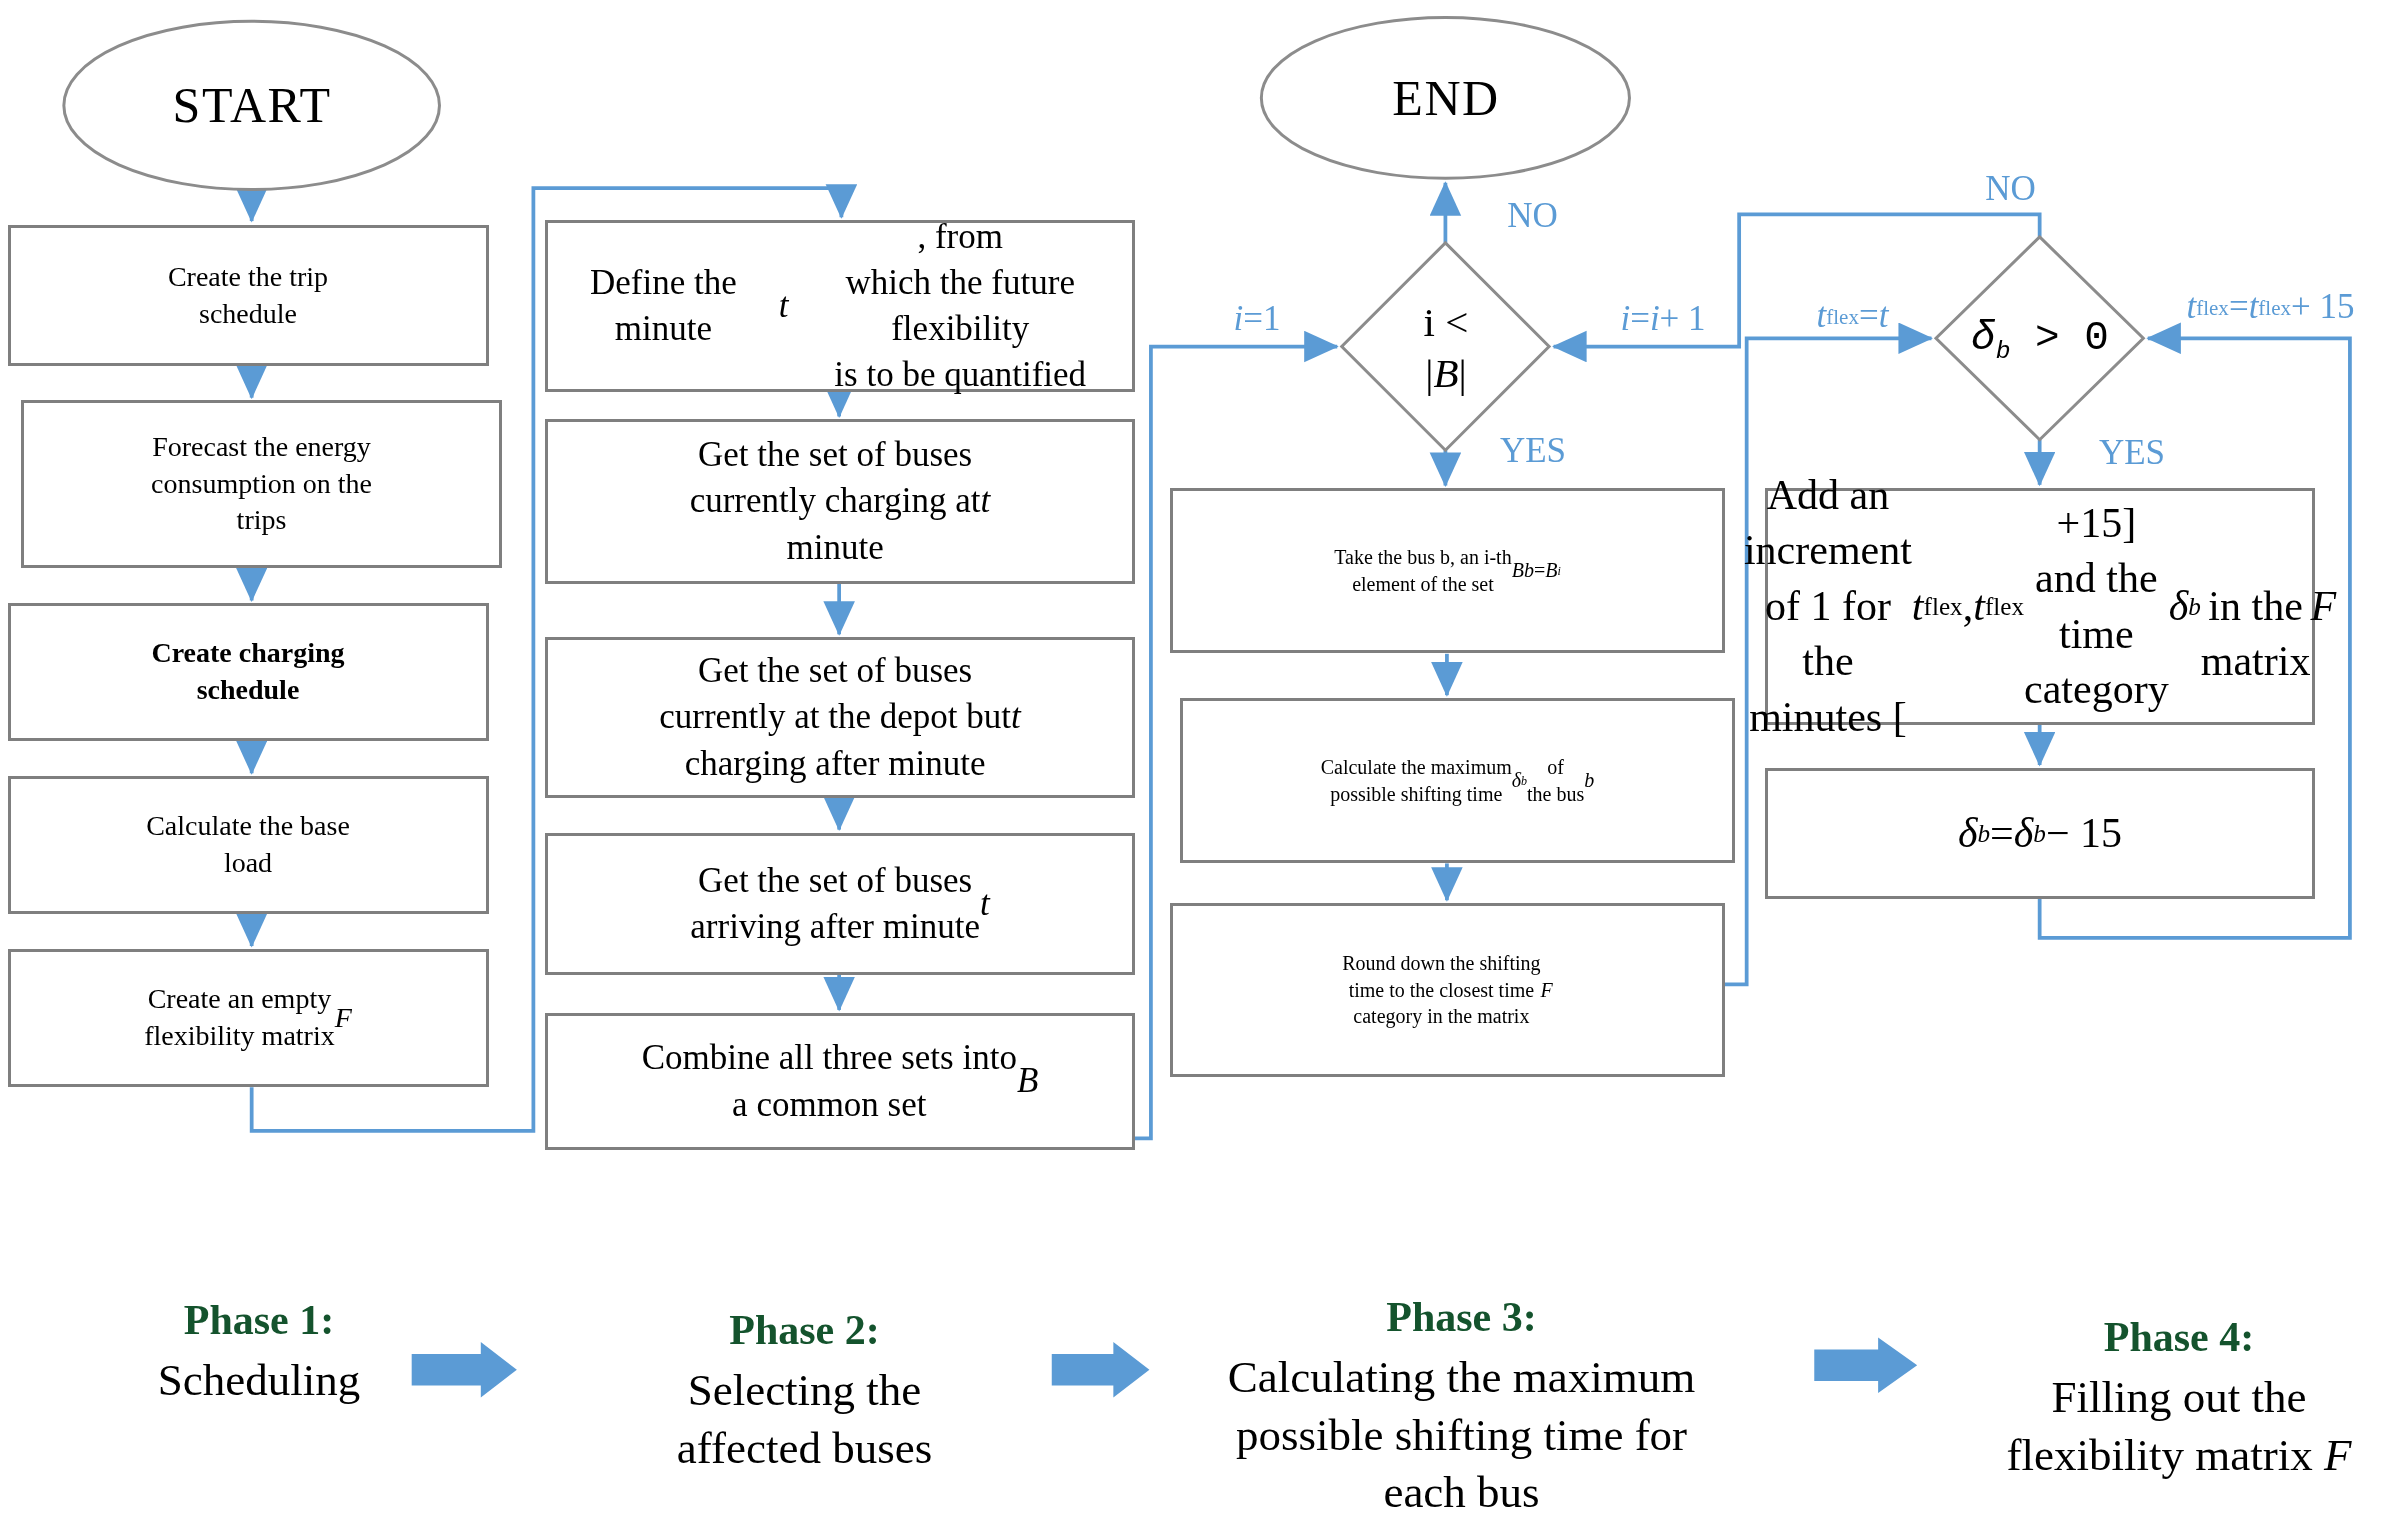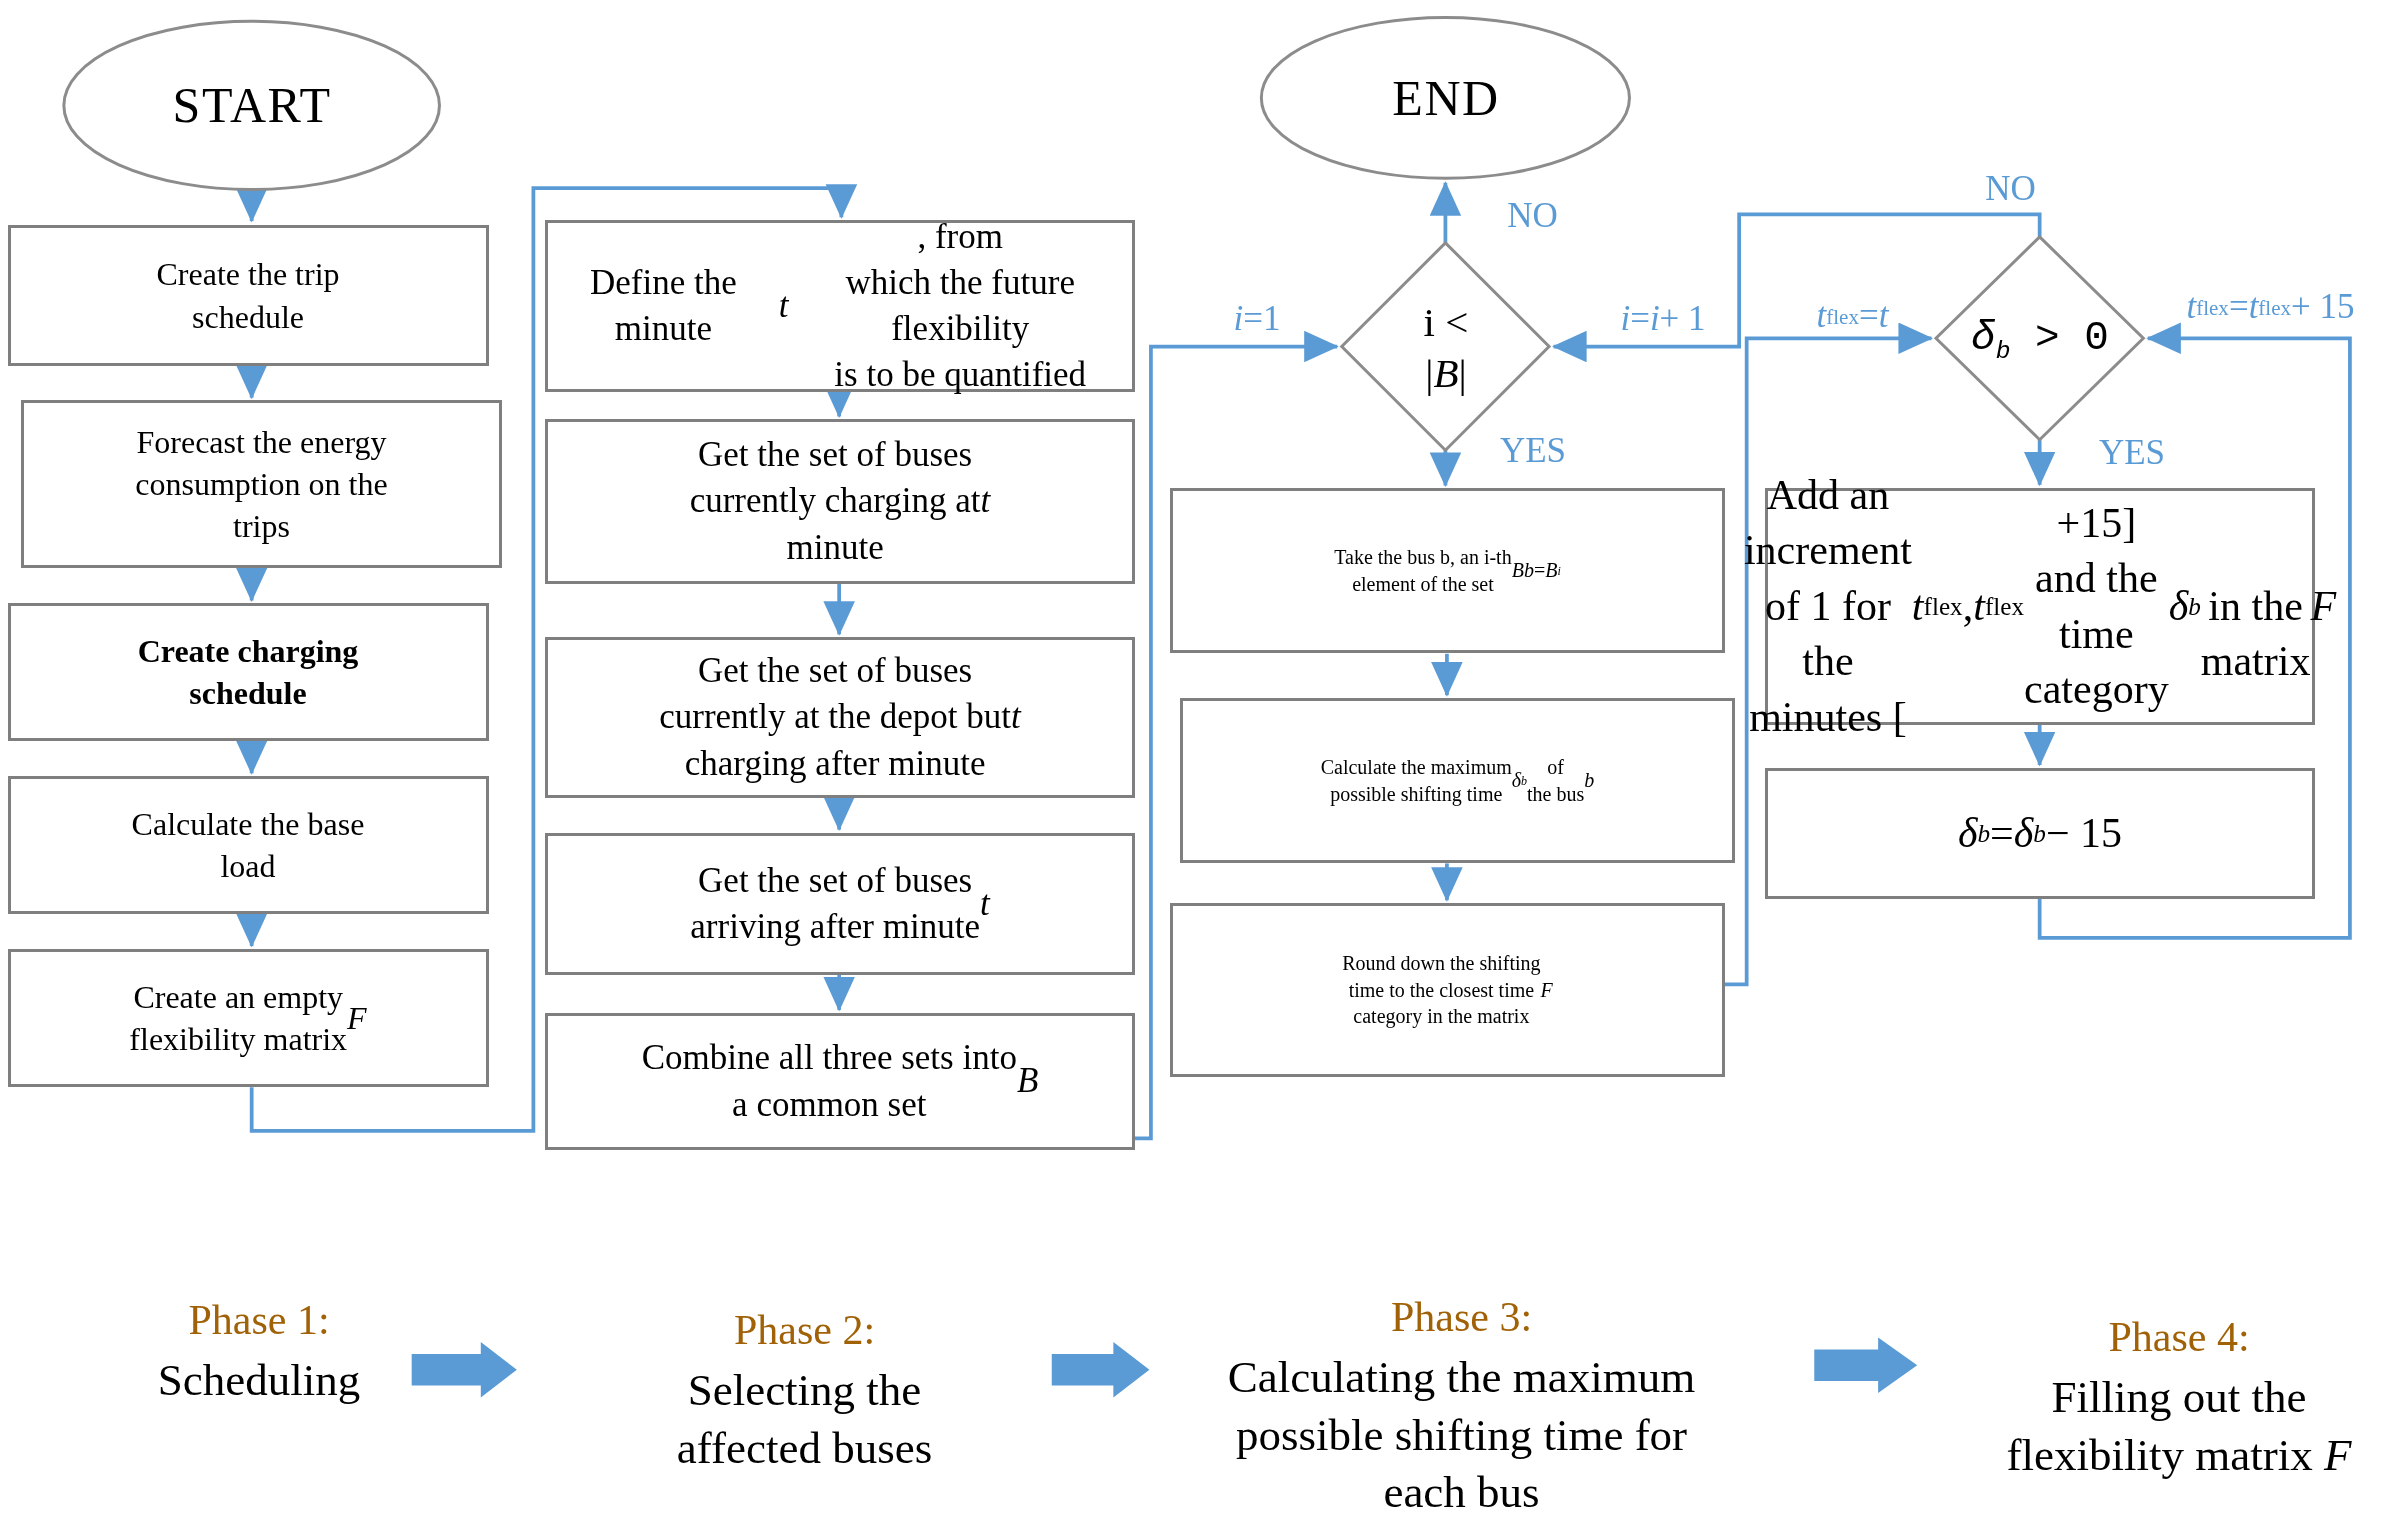--- a/index.html
+++ b/index.html
@@ -23,21 +23,21 @@
     box-sizing:border-box;
     background:#ffffff;
     border:3px solid #7f7f7f;
     display:flex;
     align-items:center;
     justify-content:center;
     text-align:center;
     color:#000000;
     line-height:1.32;
   }
-  .col1{ font-size:32px; }
+  .col1{ font-size:28px; }
   .col2{ font-size:35px; }
   .col3{ font-size:20px; }
   .col4{ font-size:42px; }
   .terminal{
     position:absolute;
     display:flex;
     align-items:center;
     justify-content:center;
     text-align:center;
     color:#000000;
@@ -68,22 +68,22 @@
   }
   .phase{
     position:absolute;
     text-align:center;
     color:#000000;
     font-size:45px;
     line-height:1.28;
   }
   .phase .phase-title{
     display:block;
-    color:#a16207;
-    font-weight:normal;
+    color:#14532d;
+    font-weight:bold;
     font-size:42px;
     margin-bottom:4.5px;
   }
   sub{ font-size:60%; line-height:0; }
 </style>
 </head>
 <body>
 
 <div id="canvas">
 

